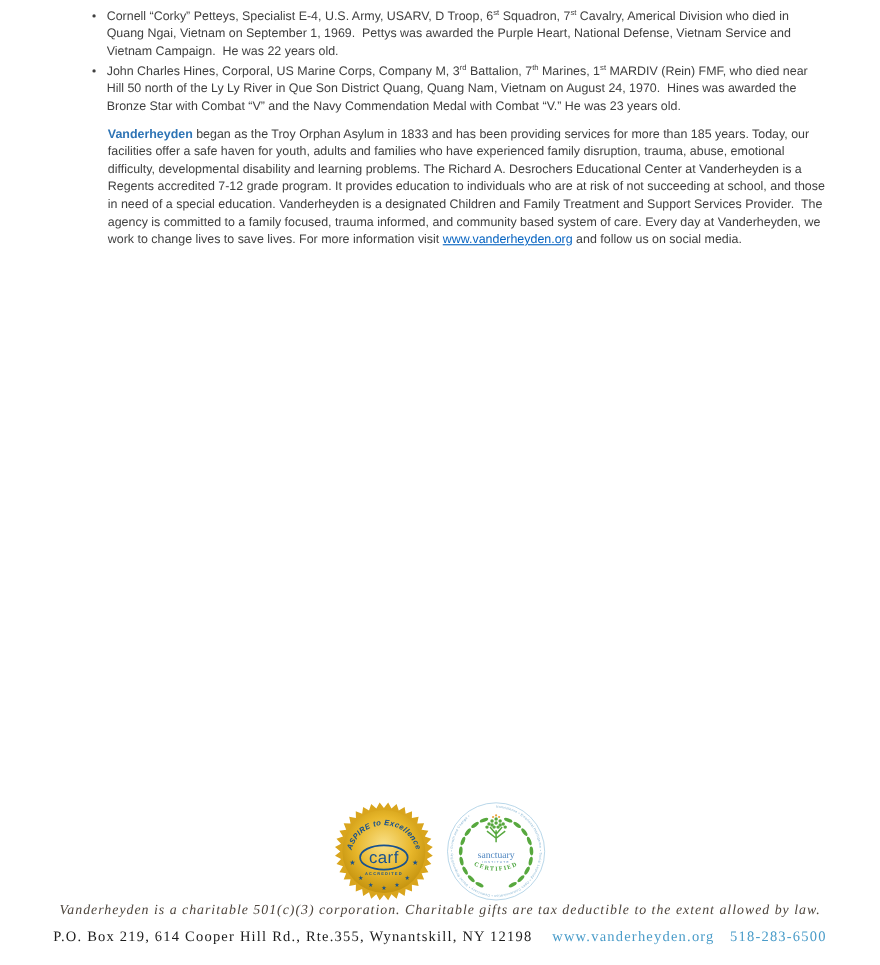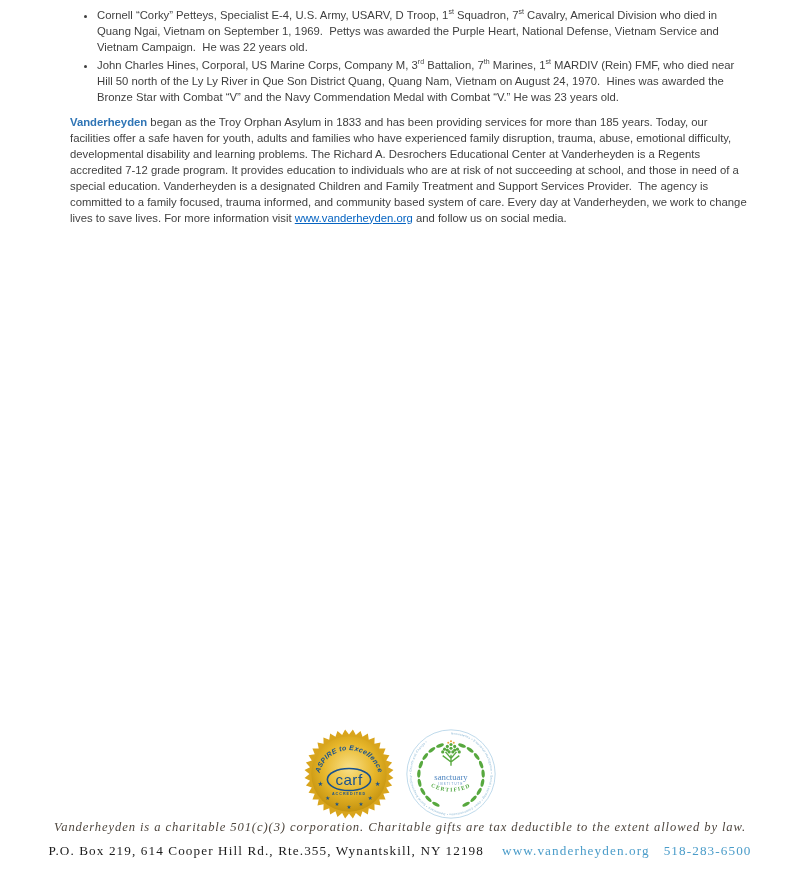--- a/index.html
+++ b/index.html
@@ -10,21 +10,21 @@
     color:#3f3f3f;
   }
   .content {
     position:absolute; left:70px; top:8px; width:680px;
     font-size:11.3px; line-height:15.9px;
   }
   ul.vets { margin:0; padding-left:27px; list-style:disc outside; }
   ul.vets li { white-space:pre-wrap; margin-bottom:2px; }
   ul.vets li::marker { color:#3f3f3f; }
   sup { font-size:7px; line-height:0; vertical-align:super; }
-  p.about { margin-top:10px; white-space:pre-wrap; }
+  p.about { margin-top:10px; white-space:pre-wrap;margin-left:28px; }
   .org-lead { font-weight:bold; color:#2E74B5; }
   a.body-link { color:#0563C1; text-decoration:underline; cursor:pointer; }
   .seals-row {
     position:absolute; left:0; top:728px; width:800px;
     display:flex; justify-content:center; align-items:center; gap:10px;
   }
   .seal { display:block; }
   .page-footer {
     position:absolute; left:0; top:819px; width:800px; text-align:center;
     font-family:"Liberation Serif","DejaVu Serif",serif;
@@ -40,21 +40,21 @@
   .footer-link { color:#4a9cc9; }
   .footer-site { margin-left:18px; }
   .footer-phone { margin-left:14px; }
   text { user-select:none; }
 </style>
 </head>
 <body>
 
 <div class="content">
   <ul class="vets">
-    <li><span>Cornell “Corky” Petteys, Specialist E-4, U.S. Army, USARV, D Troop, 1</span><sup>st</sup><span> Squadron, 7</span><sup>st</sup><span> Cavalry, Americal Division who died in Quang Ngai, Vietnam on September 1, 1969.  Pettys was awarded the Purple Heart, National Defense, Vietnam Service and Vietnam Campaign.  He was 22 years old.</span></li>
+    <li><span>Cornell “Corky” Petteys, Specialist E-4, U.S. Army, USARV, D Troop, 6</span><sup>st</sup><span> Squadron, 7</span><sup>st</sup><span> Cavalry, Americal Division who died in Quang Ngai, Vietnam on September 1, 1969.  Pettys was awarded the Purple Heart, National Defense, Vietnam Service and Vietnam Campaign.  He was 22 years old.</span></li>
     <li><span>John Charles Hines, Corporal, US Marine Corps, Company M, 3</span><sup>rd</sup><span> Battalion, 7</span><sup>th</sup><span> Marines, 1</span><sup>st</sup><span> MARDIV (Rein) FMF, who died near Hill 50 north of the Ly Ly River in Que Son District Quang, Quang Nam, Vietnam on August 24, 1970.  Hines was awarded the Bronze Star with Combat “V” and the Navy Commendation Medal with Combat “V.” He was 23 years old.</span></li>
   </ul>
 
   <p class="about"><span class="org-lead">Vanderheyden</span><span> began as the Troy Orphan Asylum in 1833 and has been providing services for more than 185 years. Today, our facilities offer a safe haven for youth, adults and families who have experienced family disruption, trauma, abuse, emotional difficulty, developmental disability and learning problems. The Richard A. Desrochers Educational Center at Vanderheyden is a Regents accredited 7-12 grade program. It provides education to individuals who are at risk of not succeeding at school, and those in need of a special education. Vanderheyden is a designated Children and Family Treatment and Support Services Provider.  The agency is committed to a family focused, trauma informed, and community based system of care. Every day at Vanderheyden, we work to change lives to save lives. For more information visit </span><a class="body-link">www.vanderheyden.org</a><span> and follow us on social media.</span></p>
 </div>
 
 <div class="seals-row">
 
   <svg class="seal" width="92" height="92" viewBox="0 0 100 100">
     <defs>

